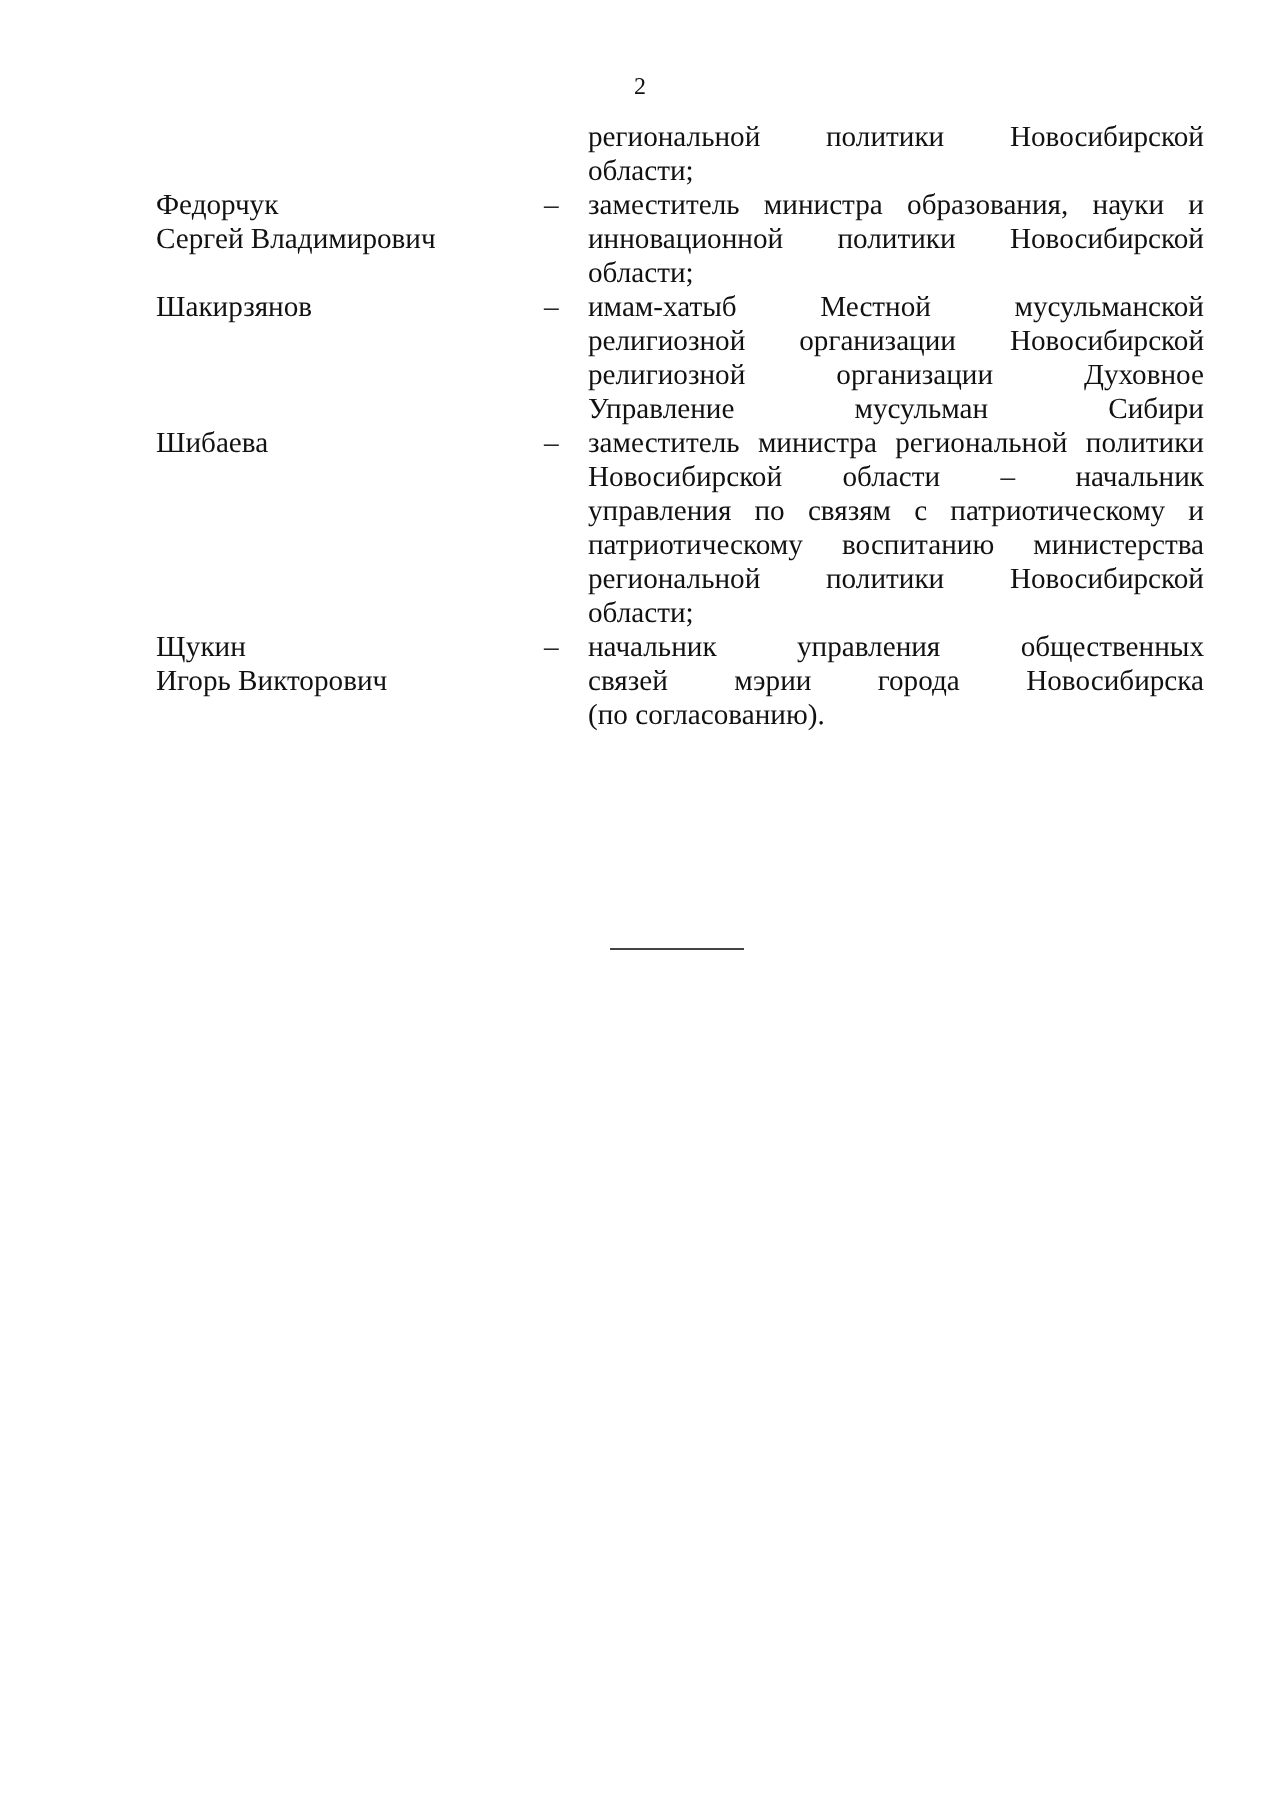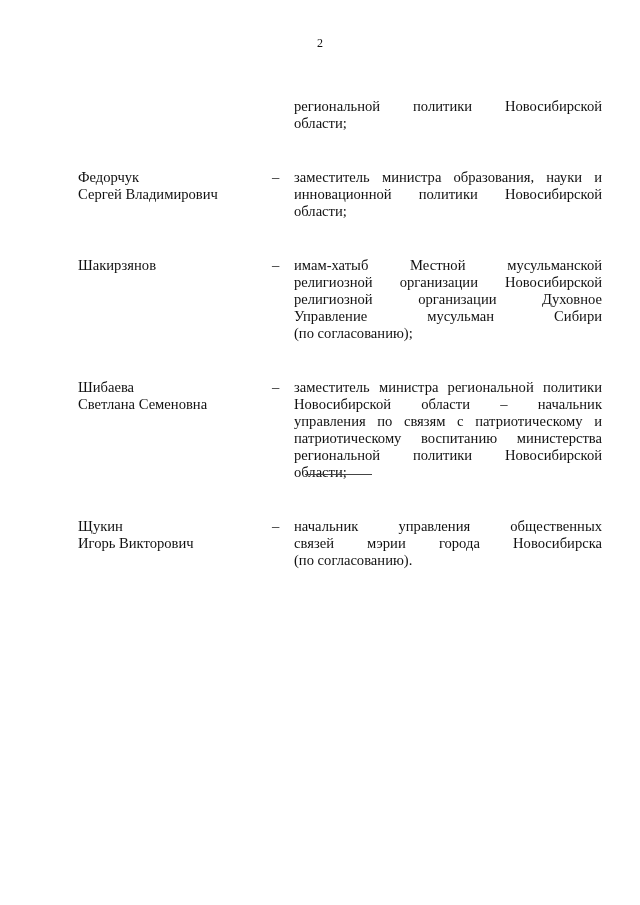--- a/index.html
+++ b/index.html
@@ -1,21 +1,21 @@
 <!DOCTYPE html>
 <html><head>
 <meta charset="utf-8">
 <style>
   html, body { margin:0; padding:0; background:#fff; }
   body { width:640px; height:905px; position:relative; overflow:hidden;
          font-family:"Liberation Serif", "DejaVu Serif", serif; color:#111; }
   .page-num { position:absolute; top:36px; left:0; width:640px; text-align:center;
               font-size:12px; }
   .entries { position:absolute; top:61px; left:78px; width:524px; }
-  .entry { display:flex; font-size:14.6px; line-height:17px;margin-top:37px; }
+  .entry { display:flex; font-size:14.6px; line-height:17px; }
   .names { width:194px; flex:none; }
   .dash { width:22px; flex:none; }
   .desc { flex:1; }
   .desc .ln { display:block; text-align:justify; text-align-last:justify; }
   .desc .ln.last { text-align-last:left; }
   .sep { position:absolute; left:305px; top:474px; width:67px; height:0;
          border-top:1px solid #444; }
 </style>
 </head>
 <body>
@@ -52,28 +52,26 @@
     <div class="entry">
       <div class="names">
         <div>Шакирзянов</div>
       </div>
       <div class="dash">–</div>
       <div class="desc">
         <span class="ln">имам-хатыб Местной мусульманской</span>
         <span class="ln">религиозной организации Новосибирской</span>
         <span class="ln">религиозной организации Духовное</span>
         <span class="ln">Управление мусульман Сибири</span>
-        <span class="ln last">(по согласованию);</span>
       </div>
     </div>
 
     <div class="entry">
       <div class="names">
         <div>Шибаева</div>
-        <div>Светлана Семеновна</div>
       </div>
       <div class="dash">–</div>
       <div class="desc">
         <span class="ln">заместитель министра региональной политики</span>
         <span class="ln">Новосибирской области – начальник</span>
         <span class="ln">управления по связям с патриотическому и</span>
         <span class="ln">патриотическому воспитанию министерства</span>
         <span class="ln">региональной политики Новосибирской</span>
         <span class="ln last">области;</span>
       </div>

